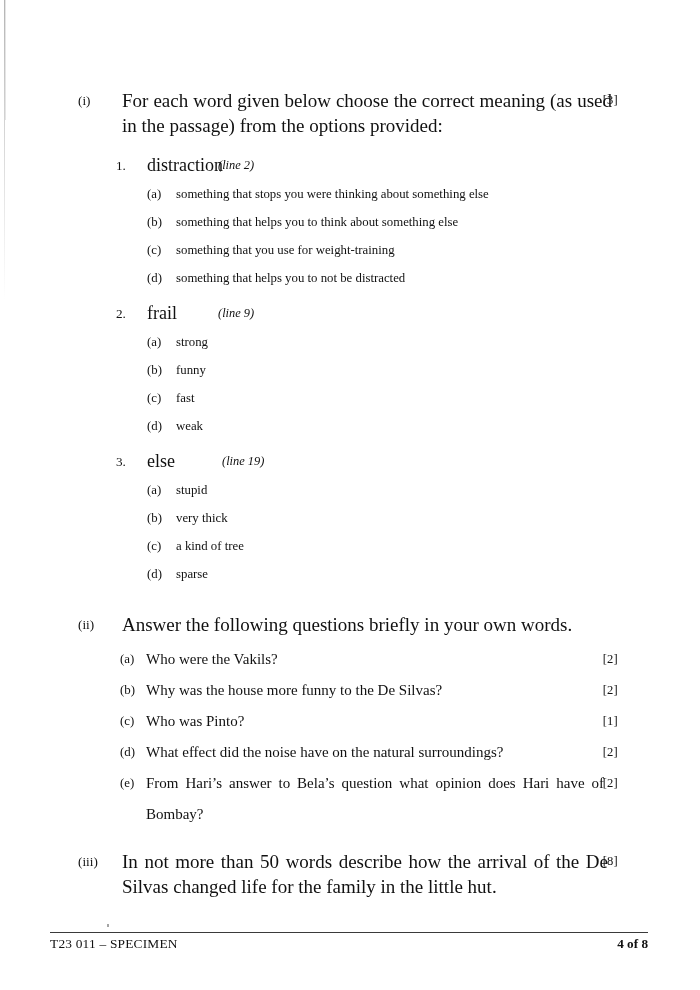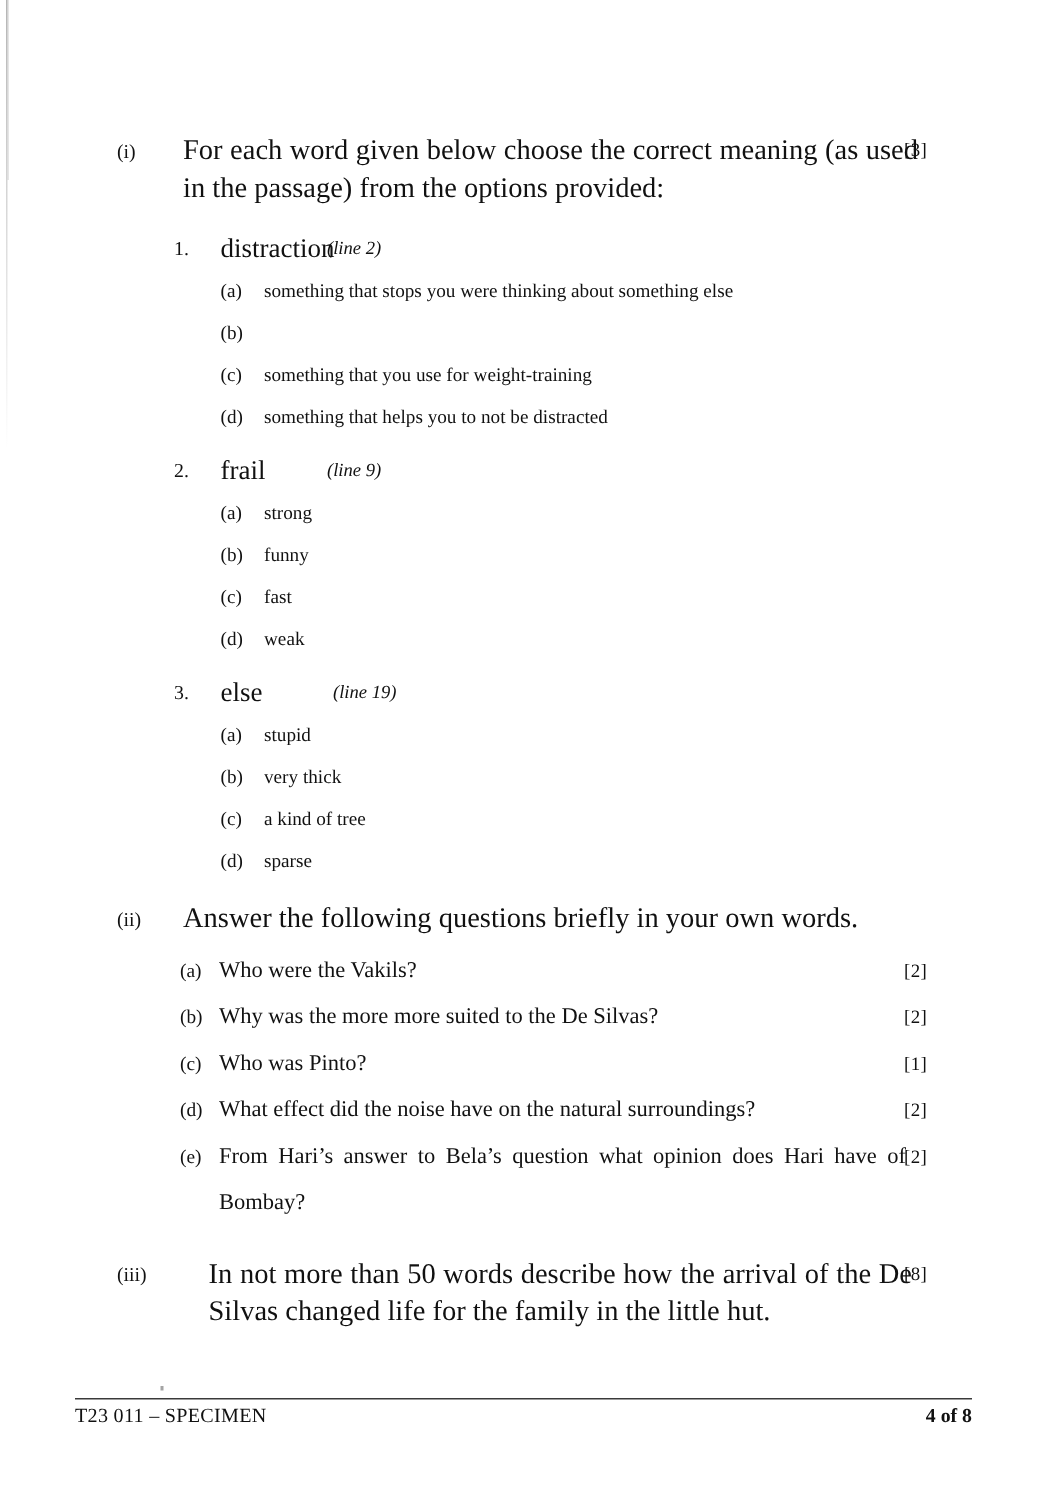--- a/index.html
+++ b/index.html
@@ -198,20 +198,21 @@
         <span class="num">1.</span>
         <span class="word">distraction</span>
         <span class="lineref" style="left:218px;">(line 2)</span>
       </div>
       <div class="opt">
         <span class="lab">(a)</span>
         <span class="txt">something that stops you were thinking about something else</span>
       </div>
       <div class="opt">
         <span class="lab">(b)</span>
+        <span class="txt">something that helps you to think about something else</span>
       </div>
       <div class="opt">
         <span class="lab">(c)</span>
         <span class="txt">something that you use for weight-training</span>
       </div>
       <div class="opt">
         <span class="lab">(d)</span>
         <span class="txt">something that helps you to not be distracted</span>
       </div>
     </div>
@@ -257,54 +258,54 @@
       <div class="opt">
         <span class="lab">(c)</span>
         <span class="txt">a kind of tree</span>
       </div>
       <div class="opt">
         <span class="lab">(d)</span>
         <span class="txt">sparse</span>
       </div>
     </div>
 
-    <div class="qblock" style="margin-top:12px;">
+    <div class="qblock" style="margin-top:24px;">
       <span class="roman">(ii)</span>
       <div class="qbody">Answer the following questions briefly in your own words.</div>
     </div>
 
     <div style="margin-top:7px;">
       <div class="subq">
         <span class="lab">(a)</span>
         <span class="marks">[2]</span>
         <div class="txt">Who were the Vakils?</div>
       </div>
       <div class="subq">
         <span class="lab">(b)</span>
         <span class="marks">[2]</span>
-        <div class="txt">Why was the more more suited to the De Silvas?</div>
+        <div class="txt">Why was the house more funny to the De Silvas?</div>
       </div>
       <div class="subq">
         <span class="lab">(c)</span>
         <span class="marks">[1]</span>
         <div class="txt">Who was Pinto?</div>
       </div>
       <div class="subq">
         <span class="lab">(d)</span>
         <span class="marks">[2]</span>
         <div class="txt">What effect did the noise have on the natural surroundings?</div>
       </div>
       <div class="subq">
         <span class="lab">(e)</span>
         <span class="marks">[2]</span>
         <div class="txt" style="margin-right:96px;">From Hari’s answer to Bela’s question what opinion does Hari have of Bombay?</div>
       </div>
     </div>
 
-    <div class="qblock" style="margin-top:19px;padding-left:17px;">
+    <div class="qblock" style="margin-top:19px;">
       <span class="roman">(iii)</span>
       <span class="marks">[8]</span>
       <div class="qbody justify" style="margin-right:92px;">In not more than 50 words describe how the arrival of the De Silvas changed life for the family in the little hut.</div>
     </div>
 
   </div>
 
   <div class="footer-speck"></div>
   <div class="footer-rule"></div>
   <div class="footer-left">T23 011 – SPECIMEN</div>

